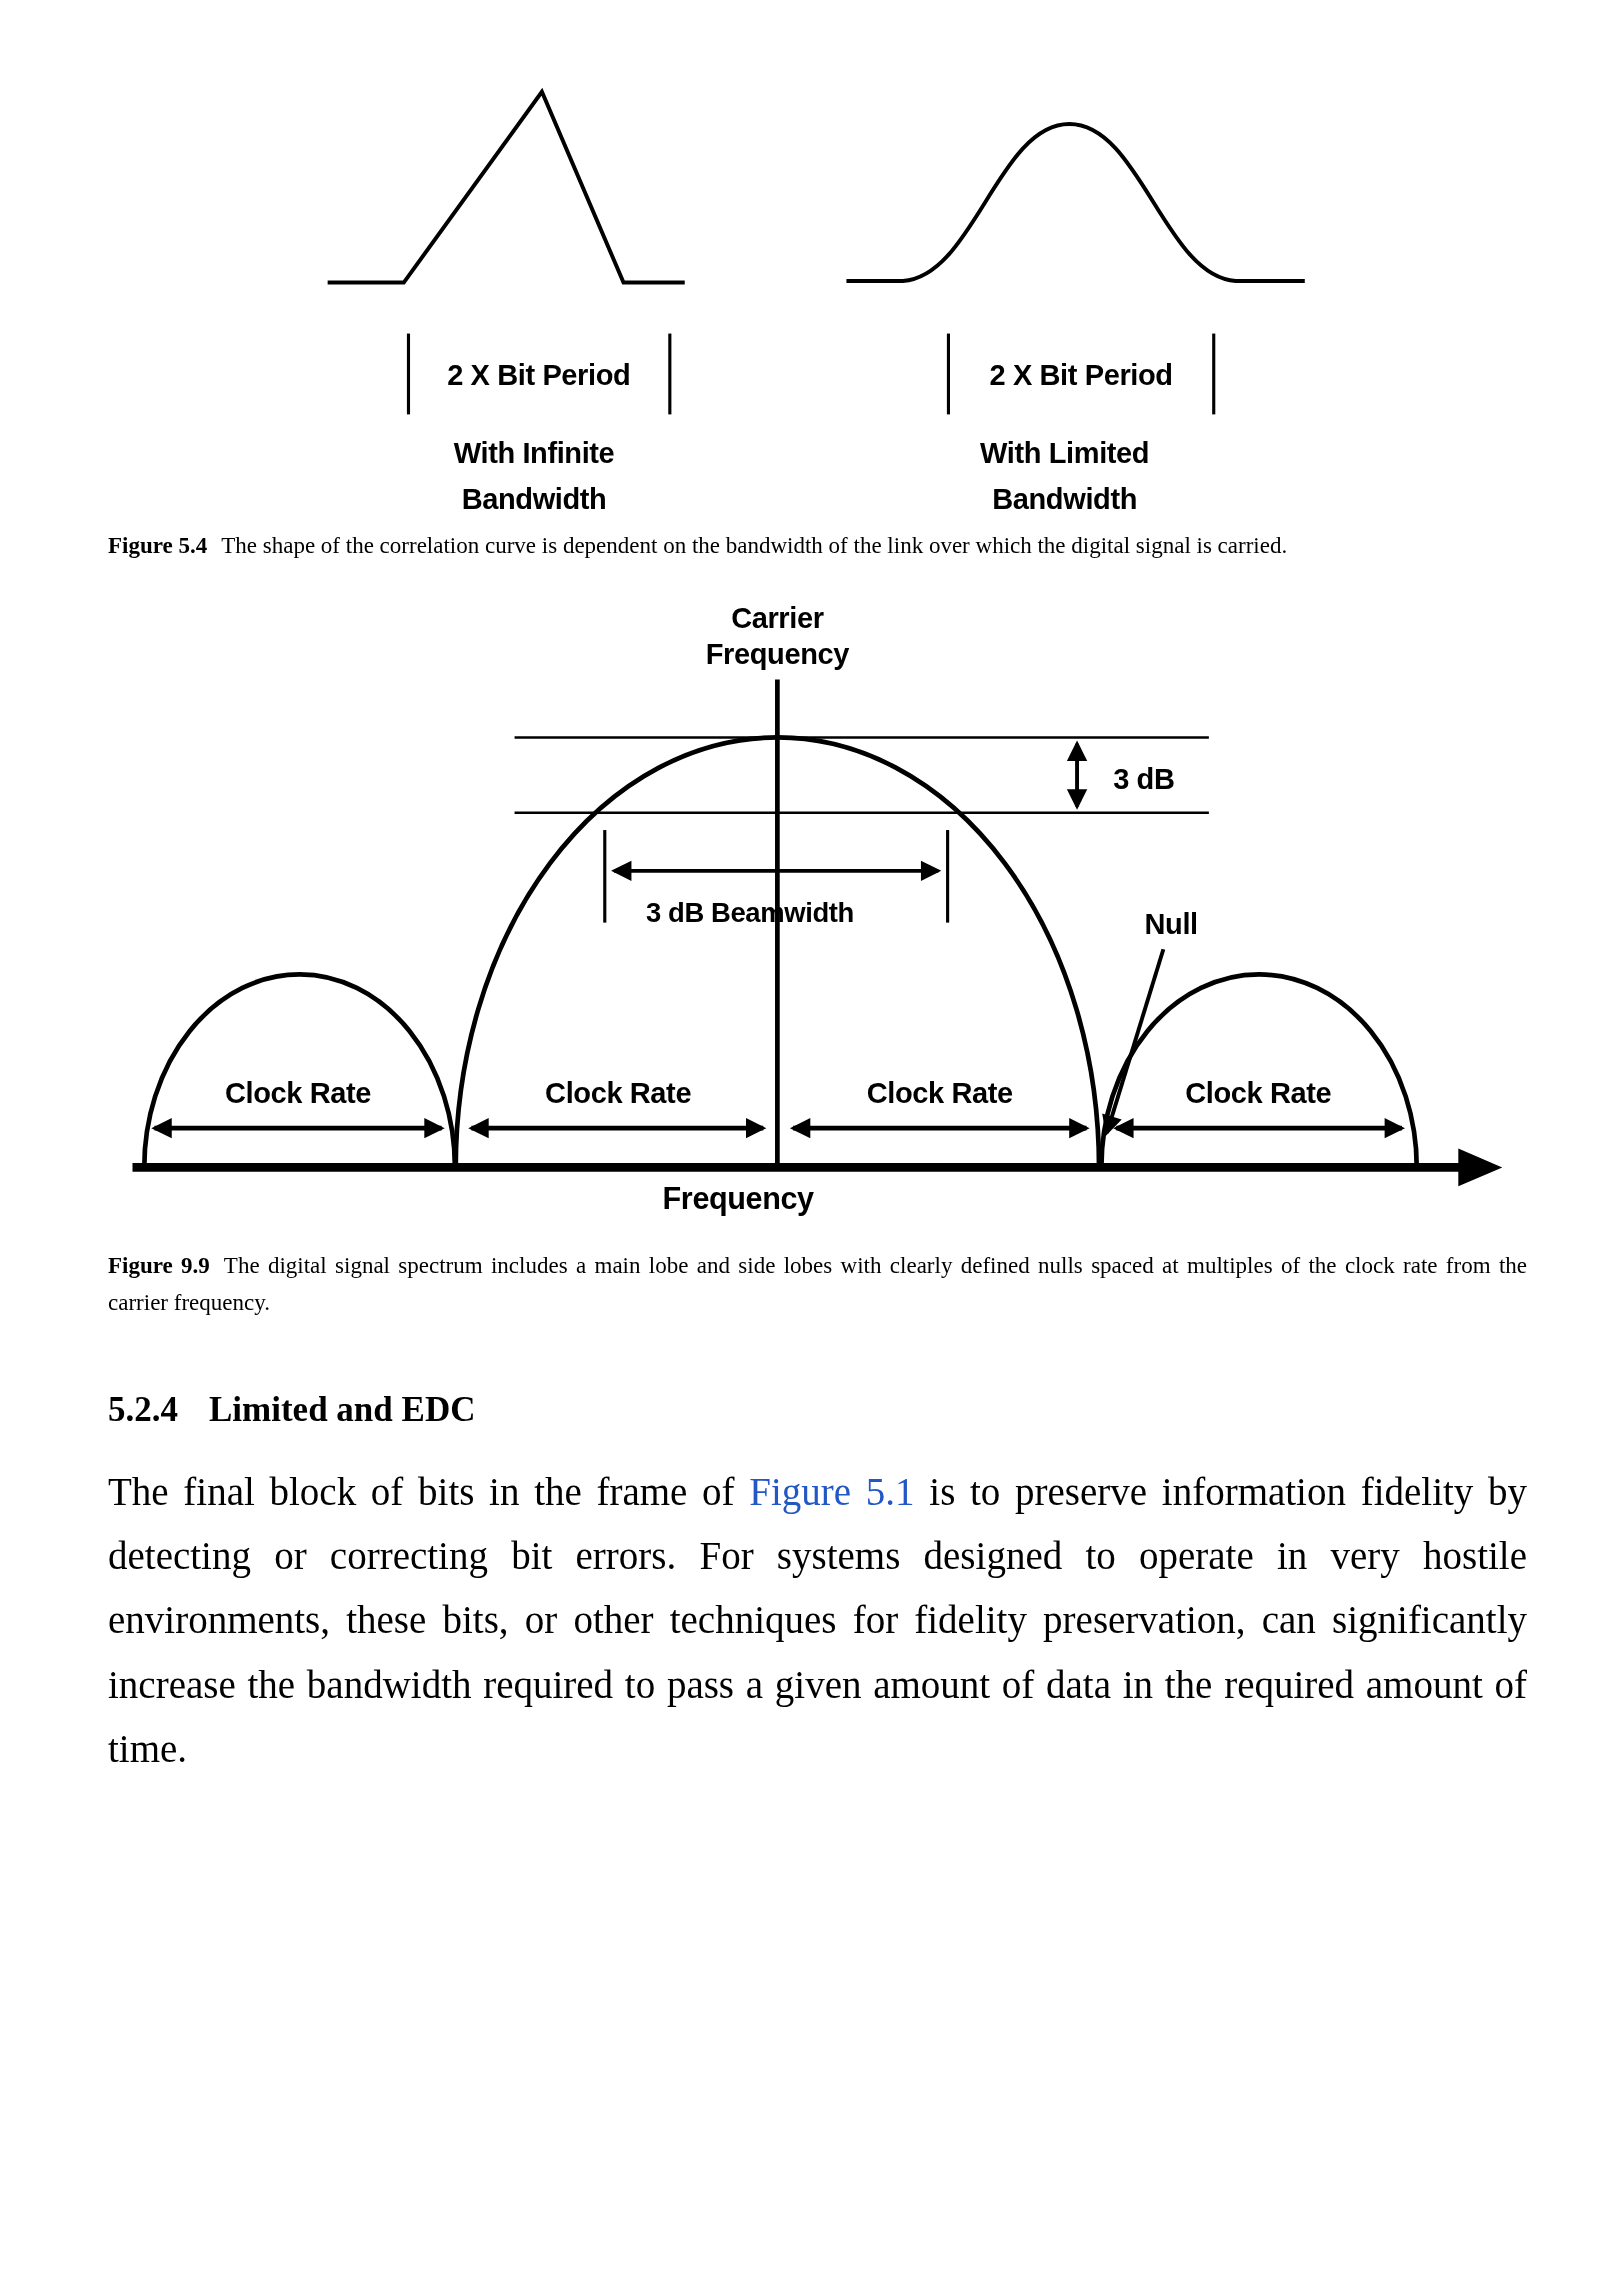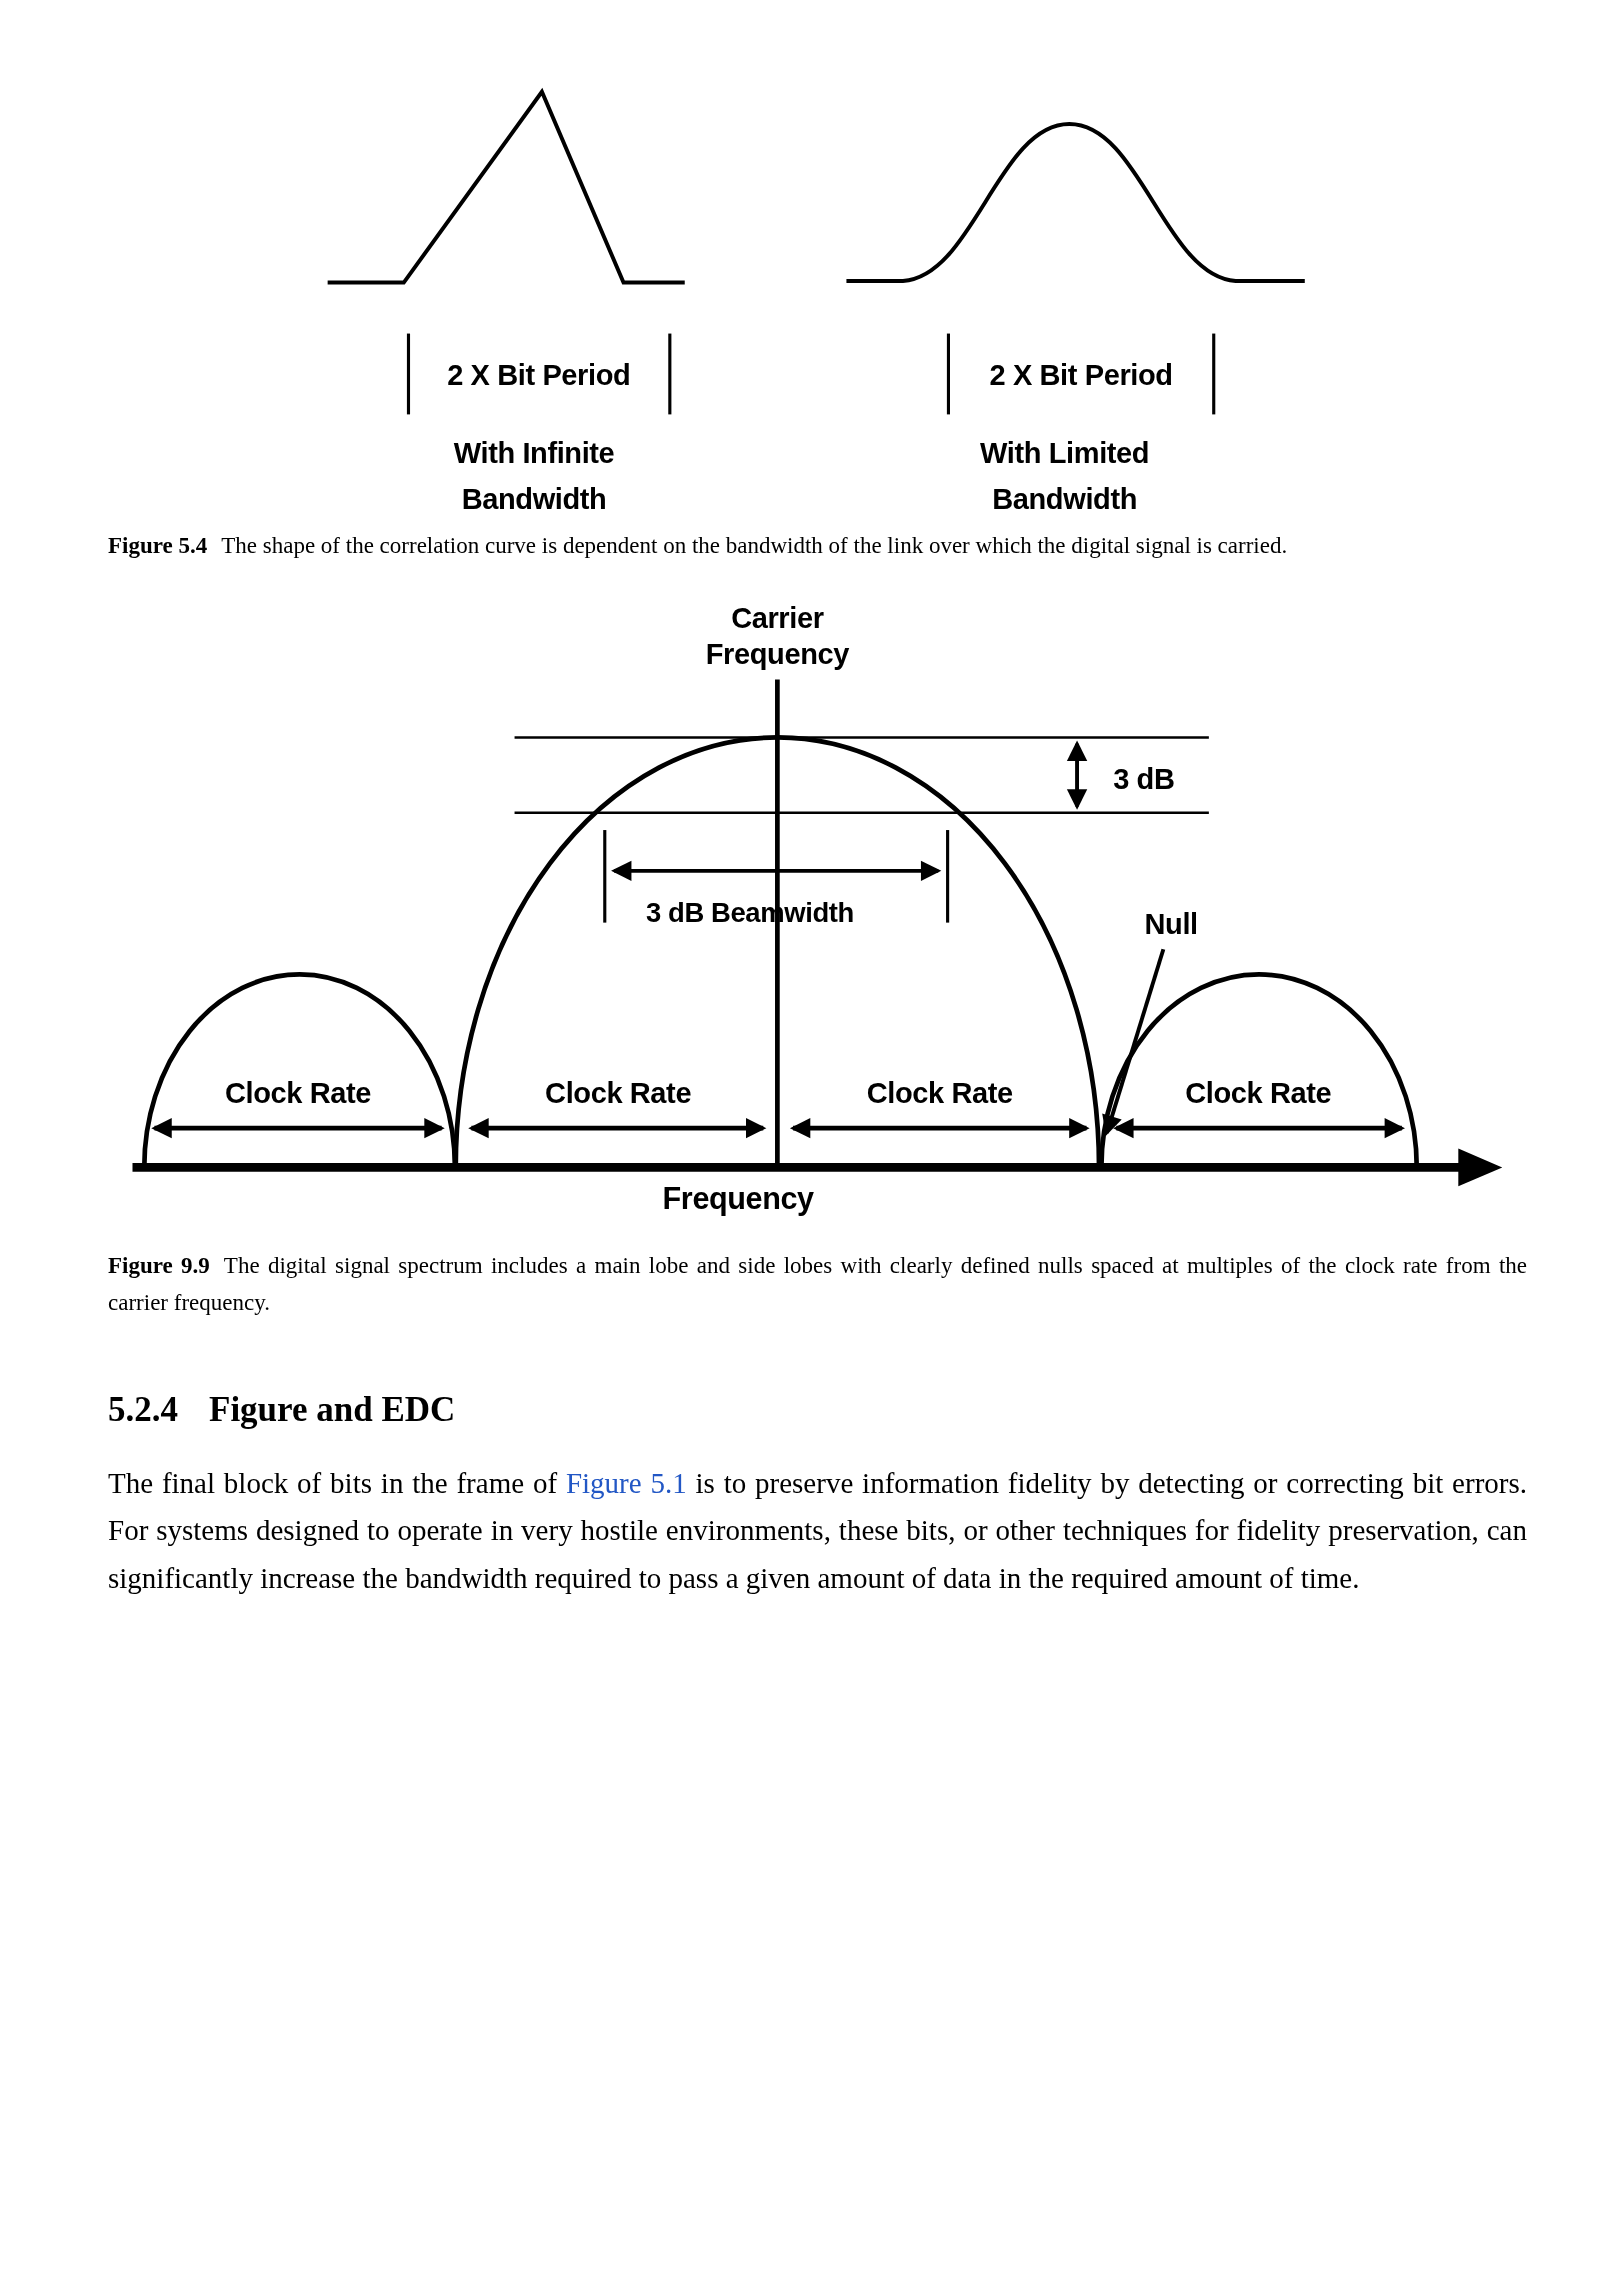--- a/index.html
+++ b/index.html
@@ -28,21 +28,21 @@
     margin: 9.4px 0 0 0;
   }
   .caption strong { font-weight: bold; margin-right: 14px; }
   .section-heading {
     font-size: 35px;
     font-weight: bold;
     margin: 68px 0 30px 0;
   }
   .section-heading .hgap { display: inline-block; width: 31px; }
   .body-text {
-    font-size: 29px;
+    font-size: 39px;
     line-height: 1.65;
     text-align: justify;
     margin: 0;
   }
   a.figlink { color: #2257c5; text-decoration: none; cursor: pointer; }
 </style>
 </head>
 <body>
 
 <div class="diagram">
@@ -117,19 +117,19 @@
 
     <text x="940" y="803" text-anchor="middle" font-size="39">Frequency</text>
   </svg>
 </div>
 
 <p class="caption margins">
   <strong>Figure 9.9</strong><span>The digital signal spectrum includes a main lobe and side lobes with clearly defined nulls spaced at multiples of the clock rate from the carrier frequency.</span>
 </p>
 
 <h2 class="section-heading margins">
-  <span>5.2.4</span><span class="hgap"></span><span>Figure and EDC</span>
+  <span>5.2.4</span><span class="hgap"></span><span>Limited and EDC</span>
 </h2>
 
 <p class="body-text margins">
   <span>The final block of bits in the frame of </span><a class="figlink" href="#">Figure 5.1</a><span> is to preserve information fidelity by detecting or correcting bit errors. For systems designed to operate in very hostile environments, these bits, or other techniques for fidelity preservation, can significantly increase the bandwidth required to pass a given amount of data in the required amount of time.</span>
 </p>
 
 
 </body></html>

